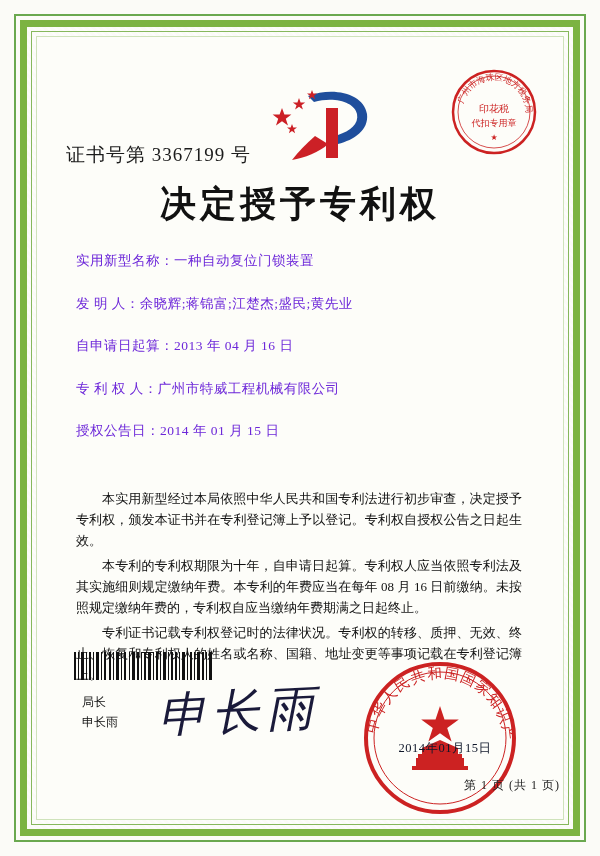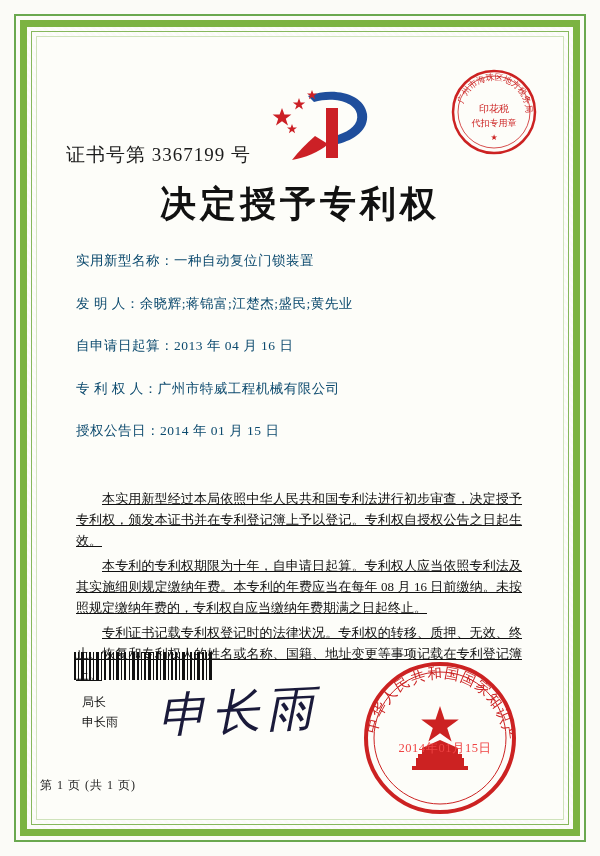--- a/index.html
+++ b/index.html
@@ -95,38 +95,37 @@
   }
 
   .fields {
     position: absolute;
     left: 36px;
     top: 212px;
     right: 30px;
   }
   .field {
     font-size: 13.5px;
-    color: #0c4a6e;
+    color: #6d28d9;
     margin-bottom: 24.5px;
     letter-spacing: 0.5px;
     white-space: nowrap;
   }
   .field .lbl { display: inline-block; }
   .field .val { display: inline-block; }
 
   .paragraphs {
     position: absolute;
     left: 36px;
     right: 38px;
     top: 448px;
     font-size: 13px;
     line-height: 21px;
     color: #111;
     text-align: justify;
-    text-decoration: underline;
   }
   .paragraphs p {
     margin: 0 0 4px 0;
     text-indent: 26px;
   }
 
   
   .barcode {
     position: absolute;
     left: 34px;
@@ -164,30 +163,30 @@
     width: 160px;
     height: 160px;
   }
   .seal-date {
     position: absolute;
     left: 330px;
     top: 700px;
     width: 150px;
     text-align: center;
     font-size: 12.5px;
-    color: #ef4444;
+    color: #0f172a;
     letter-spacing: 0.5px;
   }
 
   .footer {
     position: absolute;
     left: 0;
     right: 0;
     bottom: 22px;
-    text-align: left;
+    text-align: right;
     font-size: 12px;
     color: #222;
     letter-spacing: 1px;
   }
 </style>
 </head>
 <body>
 
 <div class="page">
 

